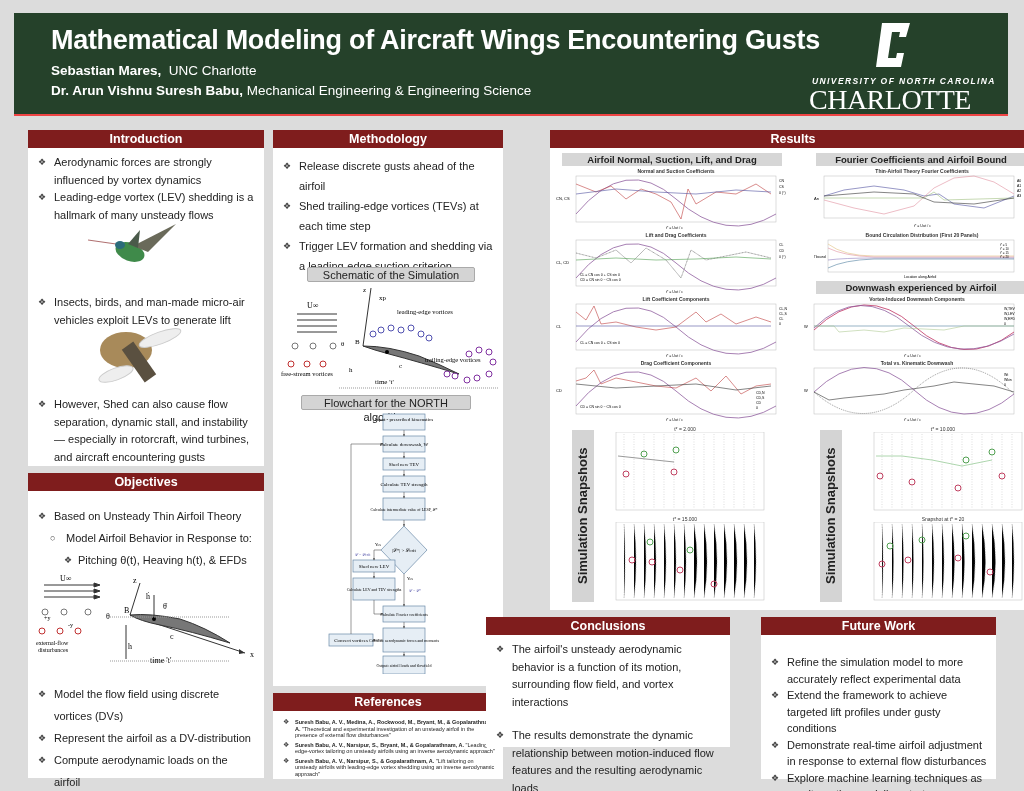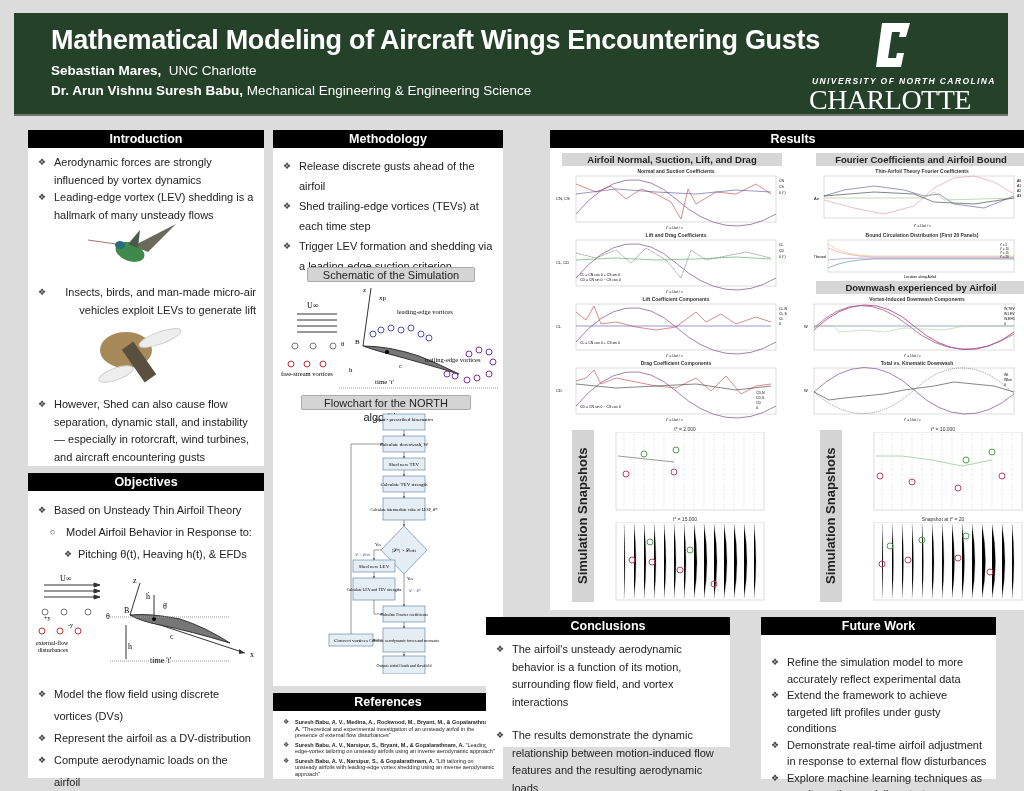--- a/index.html
+++ b/index.html
@@ -1,29 +1,29 @@
 <!DOCTYPE html>
 <html><head>
 <meta charset="utf-8">
 <style>
   * { box-sizing: border-box; margin: 0; padding: 0; }
   html, body { width: 1024px; height: 791px; overflow: hidden; }
   body { background: #dcdcdc; font-family: "Liberation Sans", sans-serif; position: relative; color: #222; }
 
-  .header { position: absolute; left: 14px; top: 13px; width: 994px; height: 103px; background: #25412a; border-bottom: 2px solid #737373; }
+  .header { position: absolute; left: 14px; top: 13px; width: 994px; height: 103px; background: #25412a; border-bottom: 2px solid #ef4444; }
   .title { position: absolute; left: 37px; top: 12px; font-size: 27px; font-weight: bold; color: #fff; letter-spacing: -0.3px; }
   .author1 { position: absolute; left: 37px; top: 50px; font-size: 13.5px; color: #fff; }
   .author2 { position: absolute; left: 37px; top: 70px; font-size: 13.5px; color: #fff; }
   .author1 b, .author2 b { font-weight: bold; }
   .logo-mark { position: absolute; left: 860px; top: 8px; width: 38px; height: 48px; }
   .logo-uni { position: absolute; left: 798px; top: 63px; font-size: 8.5px; color: #fff; letter-spacing: 1.4px; font-style: italic; font-weight: bold; }
   .logo-name { position: absolute; left: 795px; top: 71px; font-size: 28px; color: #fff; font-family: "Liberation Serif", serif; letter-spacing: -0.5px; }
 
   .panel { position: absolute; background: #fff; }
-  .panel-head { background: #000000; color: #fff; font-weight: bold; font-size: 12.5px; text-align: center; height: 18px; line-height: 18px; }
+  .panel-head { background: #7f1d1d; color: #fff; font-weight: bold; font-size: 12.5px; text-align: center; height: 18px; line-height: 18px; }
   .bullets { list-style: none; padding: 6px 8px 0 8px; }
   .bullets li { position: relative; padding-left: 18px; font-size: 11px; line-height: 17.5px; color: #222; }
   .bullets li::before { content: "\2756"; position: absolute; left: 2px; top: 0; font-size: 9px; color: #444; }
   .sub { padding-left: 30px !important; }
   .sub::before { content: "\25CB" !important; left: 14px !important; }
   .subsub { padding-left: 42px !important; }
   .subsub::before { left: 28px !important; }
 
   .grey-label { background: #d4d4d4; border: 1px solid #aaa; text-align: center; font-size: 11px; color: #222; height: 15px; line-height: 14px; border-radius: 2px; }
   .res-label { background: #d6d6d6; text-align: center; font-size: 9.5px; font-weight: bold; color: #222; height: 13px; line-height: 13px; }
@@ -64,37 +64,37 @@
     <li>Leading-edge vortex (LEV) shedding is a hallmark of many unsteady flows</li>
   </ul>
   <svg style="position:absolute; left:60px; top:92px;" width="95" height="60" viewBox="0 0 95 60">
     <line x1="0" y1="18" x2="28" y2="22" stroke="#b07070" stroke-width="1.2"></line>
     <ellipse cx="42" cy="30" rx="15" ry="9" fill="#3f8a4a" transform="rotate(20 42 30)"></ellipse>
     <ellipse cx="32" cy="23" rx="5" ry="4" fill="#2b6b7a"></ellipse>
     <path d="M45 24 L88 2 L60 30 Z" fill="#6a6a5a"></path>
     <path d="M40 22 L52 8 L50 26 Z" fill="#4a5a4a"></path>
     <path d="M52 36 L68 52 L56 40 Z" fill="#333"></path>
   </svg>
-  <ul class="bullets" style="position:absolute; top:154px; padding-top:0;text-align:right;">
+  <ul class="bullets" style="position:absolute; top:164px; padding-top:0;">
     <li>Insects, birds, and man-made micro-air vehicles exploit LEVs to generate lift</li>
   </ul>
   <svg style="position:absolute; left:70px; top:198px;" width="95" height="60" viewBox="0 0 95 60">
     <ellipse cx="28" cy="22" rx="26" ry="18" fill="#a88a5a"></ellipse>
     <ellipse cx="62" cy="10" rx="22" ry="6" fill="#eeeeee" stroke="#ccc" transform="rotate(-20 62 10)"></ellipse>
     <ellipse cx="18" cy="46" rx="18" ry="6" fill="#eeeeee" stroke="#ccc" transform="rotate(-20 18 46)"></ellipse>
     <rect x="34" y="14" width="14" height="40" fill="#5a5040" transform="rotate(-35 41 34)"></rect>
   </svg>
   <ul class="bullets" style="position:absolute; top:266px; padding-top:0;">
     <li>However, Shed can also cause flow separation, dynamic stall, and instability — especially in rotorcraft, wind turbines, and aircraft encountering gusts</li>
   </ul>
 </div>
 
 <div class="panel" style="left:28px; top:473px; width:236px; height:305px;">
   <div class="panel-head">Objectives</div>
-  <ul class="bullets" style="padding-top:8px;">
+  <ul class="bullets" style="padding-top:14px;">
     <li style="line-height:22px;">Based on Unsteady Thin Airfoil Theory</li>
     <li class="sub" style="line-height:22px;">Model Airfoil Behavior in Response to:</li>
     <li class="subsub" style="line-height:22px;">Pitching θ(t), Heaving h(t), &amp; EFDs</li>
   </ul>
   <svg style="position:absolute; left:2px; top:100px;" width="234" height="100" viewBox="0 0 234 100">
     <g stroke="#333" stroke-width="1">
       <line x1="14" y1="12" x2="64" y2="12"></line>
         <line x1="14" y1="18" x2="64" y2="18"></line>
         <line x1="14" y1="24" x2="64" y2="24"></line>
       <polygon points="64,10 70,12 64,14" fill="#333"></polygon>

